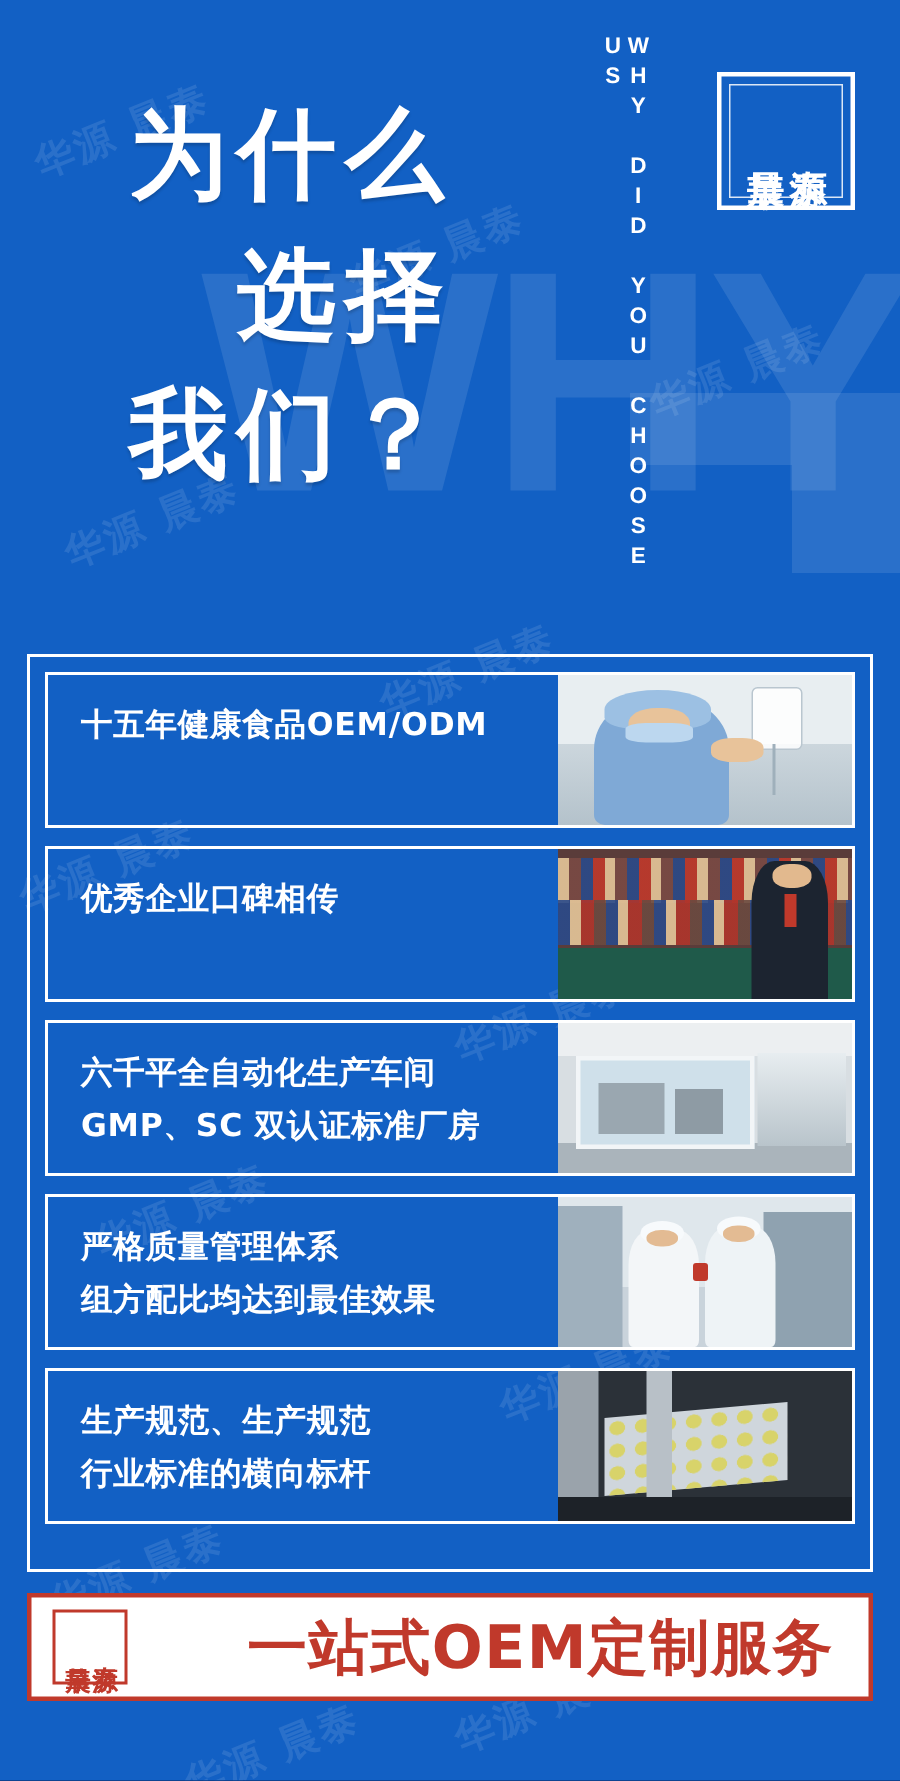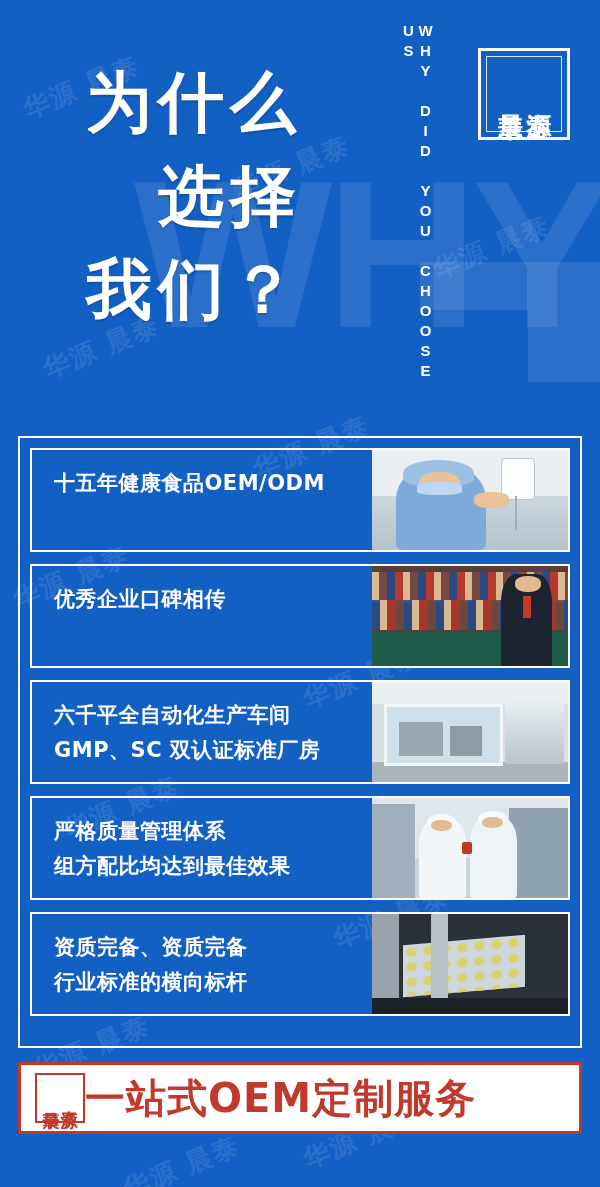--- a/index.html
+++ b/index.html
@@ -252,27 +252,27 @@
     padding: 2px;
     flex: 0 0 auto;
   }
   .footer-seal .seal-col {
     color: #c0392b;
     font-size: 17px;
     line-height: 1.0;
   }
   .footer-text {
     flex: 1 1 auto;
-    text-align: left;
+    text-align: right;
     color: #c0392b;
     font-size: 40px;
     font-weight: bold;
     letter-spacing: 1px;
     font-family: "DejaVu Sans", sans-serif;
-    padding-right: 8px;
+    padding-right: 23px;
   }
 </style>
 </head>
 <body>
 
 <div class="poster">
 
   <div class="watermarks">
     <div class="wm" style="left:20px;  top:70px;">华源 晨泰</div>
     <div class="wm" style="left:230px; top:150px;">华源 晨泰</div>
@@ -377,21 +377,21 @@
             <i class="w2"></i>
             <i class="w2h"></i>
             <i class="w2f"></i>
             <i class="bottle"></i>
           </div>
       </div>
     </div>
 
     <div class="card">
       <div class="card-text">
-        <div>资质完备、资质完备</div>
+        <div>生产规范、生产规范</div>
         <div class="l2">行业标准的横向标杆</div>
       </div>
       <div class="card-photo">
         <div class="p5">
           <i class="sheet">
               <i class="dots" style="position:absolute;inset:0;"></i>
             </i>
           <i class="post"></i>
             <i class="barL"></i>
             <i class="base"></i>

